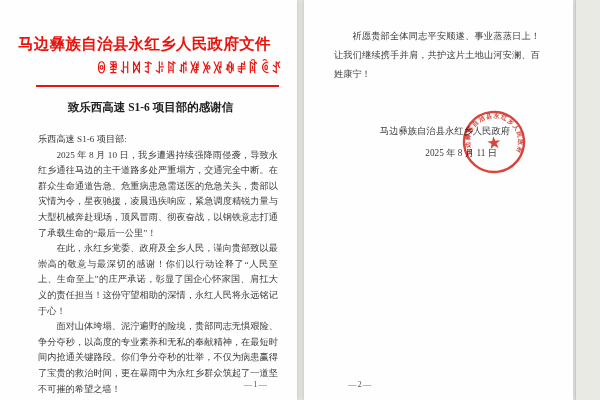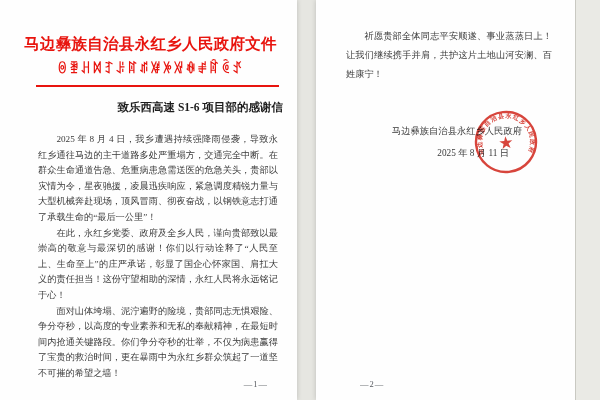--- a/index.html
+++ b/index.html
@@ -3,39 +3,39 @@
 <meta charset="utf-8">
 <style>
   html,body{margin:0;padding:0}
   body{
     width:600px;height:400px;position:relative;overflow:hidden;
     background:#e6e6e1;
     font-family:"Liberation Serif","DejaVu Serif",serif;
   }
   .page{position:absolute;top:0;bottom:0;background:#fefefe;box-shadow:0 0 5px rgba(0,0,0,.18)}
   #page1{left:0;width:297px}
-  #page2{left:316px;width:269px}
+  #page2{left:304px;width:269px}
   .edge-line{position:absolute;top:0;bottom:0;left:575px;width:1px;background:#c9c9c2}
   .edge-strip{position:absolute;top:0;bottom:0;left:576px;right:0;background:#eaeae5}
 
   
   .doc-header{
     position:absolute;left:18px;right:14px;top:34px;
-    text-align:center;color:#e8140e;font-weight:bold;
+    text-align:left;color:#e8140e;font-weight:bold;
     font-size:15.5px;letter-spacing:.3px;white-space:nowrap;
   }
   .yi-line{
     position:absolute;left:18px;right:14px;top:59px;
-    text-align:center;color:#e8140e;font-weight:bold;
+    text-align:right;color:#e8140e;font-weight:bold;
     font-size:13px;letter-spacing:1.5px;white-space:nowrap;
   }
   .red-rule{position:absolute;left:36px;right:18px;top:85px;height:2px;background:#e8140e}
   .letter-title{
     position:absolute;left:18px;right:14px;top:100px;
-    text-align:right;color:#1d1d1d;font-weight:bold;font-size:11.5px;
+    text-align:center;color:#1d1d1d;font-weight:bold;font-size:11.5px;
   }
 
   
   .letter-body{
     position:absolute;left:38px;right:19px;top:132px;
     font-size:9.2px;line-height:15.6px;color:#3a3a3a;text-align:justify;
   }
   .letter-body p{margin:0;text-indent:2em}
   .letter-body p.no-indent{text-indent:0}
   .page-number{position:absolute;bottom:11px;font-size:8.5px;color:#55585e;letter-spacing:1px}
@@ -58,21 +58,22 @@
 </head>
 <body>
 
 <div class="page" id="page1">
   <div class="doc-header">马边彝族自治县永红乡人民政府文件</div>
   <div class="yi-line">ꉻꄿꃅꉙꆈꌠꍏꁮꑤꉼꑟꊿꂱꍎꏱꀋ</div>
   <div class="red-rule"></div>
   <div class="letter-title">致乐西高速 S1-6 项目部的感谢信</div>
 
   <div class="letter-body">
-    <p>2025 年 8 月 4 日，我乡遭遇持续强降雨侵袭，导致永红乡通往马边的主干道路多处严重塌方，交通完全中断。在群众生命通道告急、危重病患急需送医的危急关头，贵部以灾情为令，星夜驰援，凌晨迅疾响应，紧急调度精锐力量与大型机械奔赴现场，顶风冒雨、彻夜奋战，以钢铁意志打通了承载生命的“最后一公里”！</p>
+    <p class="no-indent">乐西高速 S1-6 项目部:</p>
+    <p>2025 年 8 月 10 日，我乡遭遇持续强降雨侵袭，导致永红乡通往马边的主干道路多处严重塌方，交通完全中断。在群众生命通道告急、危重病患急需送医的危急关头，贵部以灾情为令，星夜驰援，凌晨迅疾响应，紧急调度精锐力量与大型机械奔赴现场，顶风冒雨、彻夜奋战，以钢铁意志打通了承载生命的“最后一公里”！</p>
     <p>在此，永红乡党委、政府及全乡人民，谨向贵部致以最崇高的敬意与最深切的感谢！你们以行动诠释了“人民至上、生命至上”的庄严承诺，彰显了国企心怀家国、肩扛大义的责任担当！这份守望相助的深情，永红人民将永远铭记于心！</p>
     <p>面对山体垮塌、泥泞遍野的险境，贵部同志无惧艰险、争分夺秒，以高度的专业素养和无私的奉献精神，在最短时间内抢通关键路段。你们争分夺秒的壮举，不仅为病患赢得了宝贵的救治时间，更在暴雨中为永红乡群众筑起了一道坚不可摧的希望之墙！</p>
   </div>
 
   <div class="page-number">—1—</div>
 </div>
 
 <div class="page" id="page2">
   <div class="letter-body2">
     <p>祈愿贵部全体同志平安顺遂、事业蒸蒸日上！让我们继续携手并肩，共护这片土地山河安澜、百姓康宁！</p>

